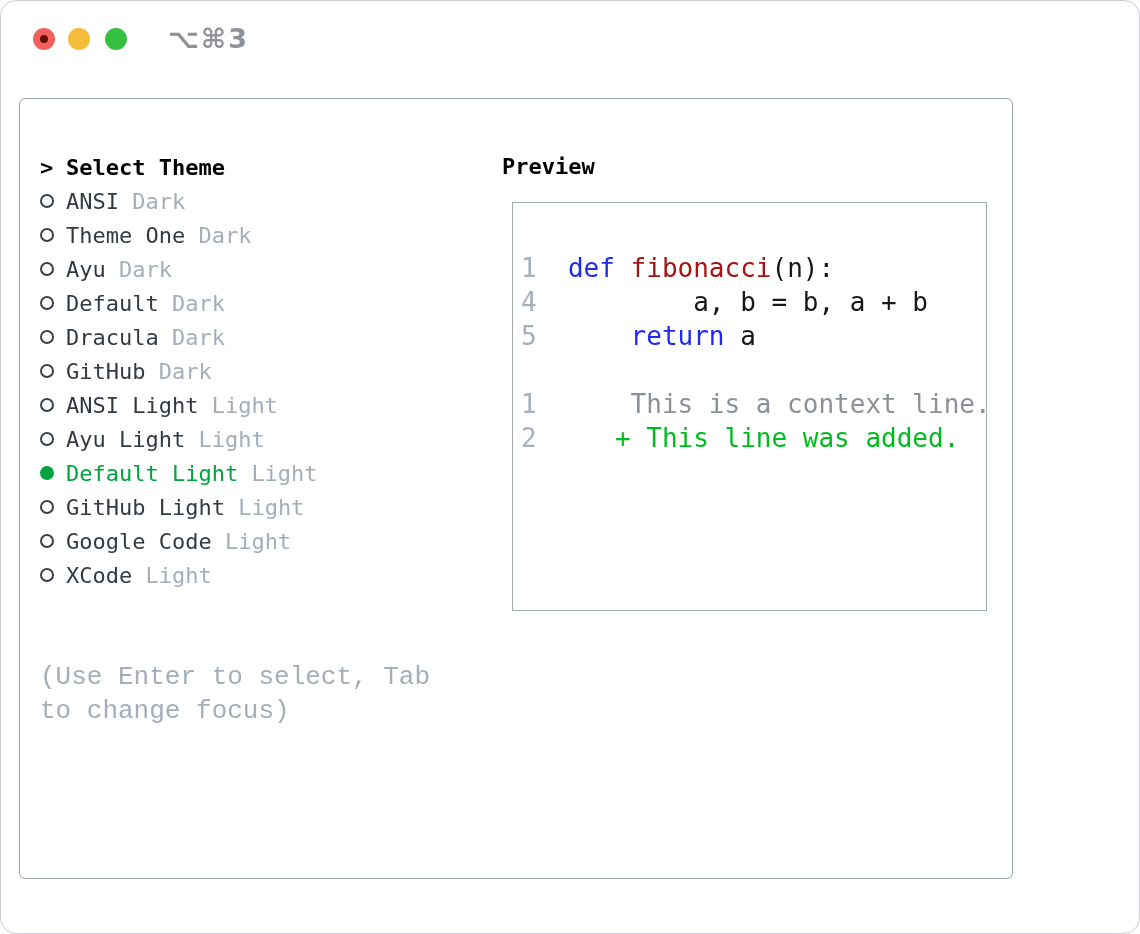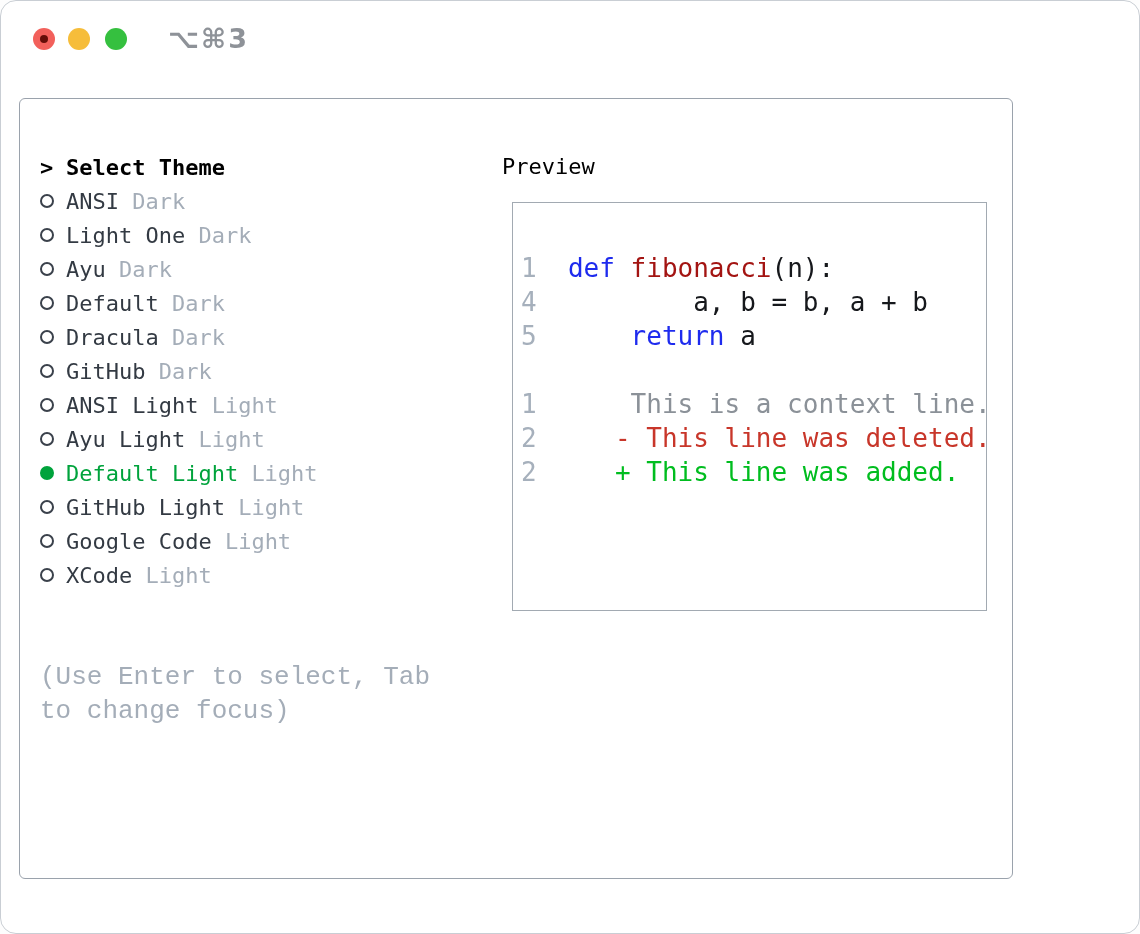--- a/index.html
+++ b/index.html
@@ -42,21 +42,21 @@
   .list-title{font-weight:bold;color:#000;}
   .apply-title{color:#0a0a0a;}
   .spacer{height:34px;}
   .hint{
     width:400px;font-size:26px;line-height:34px;color:var(--muted_gray);
     margin-top:34px;white-space:normal;font-family:Liberation Mono, monospace;
   }
   
   .preview-title{
     position:absolute;left:482px;top:51px;height:34px;line-height:34px;
-    font-size:22px;font-weight:normal;color:#000;text-align:center;
+    font-size:22px;font-weight:bold;color:#000;text-align:center;
   }
   .preview-box{
     position:absolute;left:492px;top:103px;width:475px;height:409px;
     border:1.5px solid var(--preview_border);box-sizing:border-box;
     padding:48px 0 0 8px;overflow:hidden;background:#fff;
   }
   .pre-line{height:34px;line-height:34px;font-size:26px;white-space:pre;}
   .seg-ln{color:var(--line_number_gray);}
   .seg-kw{color:var(--keyword_blue);}
   .seg-fn{color:var(--function_red);}
@@ -94,21 +94,21 @@
             <span class="marker">
               <span class="radio"></span>
             </span>
             <span class="name">ANSI</span>
             <span class="variant">Dark</span>
           </div>
           <div class="row">
             <span class="marker">
               <span class="radio"></span>
             </span>
-            <span class="name">Light One</span>
+            <span class="name">Theme One</span>
             <span class="variant">Dark</span>
           </div>
           <div class="row">
             <span class="marker">
               <span class="radio"></span>
             </span>
             <span class="name">Ayu</span>
             <span class="variant">Dark</span>
           </div>
           <div class="row">
@@ -184,18 +184,17 @@
     </div>
 
     <div class="preview-title">Preview</div>
 
     <div class="preview-box" id="preview-box">
         <div class="pre-line"><span class="seg-ln">1  </span><span class="seg-kw">def</span><span class="seg-pl"> </span><span class="seg-fn">fibonacci</span><span class="seg-pl">(n):</span></div>
         <div class="pre-line"><span class="seg-ln">4  </span><span class="seg-pl">        a, b = b, a + b</span></div>
         <div class="pre-line"><span class="seg-ln">5  </span><span class="seg-pl">    </span><span class="seg-kw">return</span><span class="seg-pl"> a</span></div>
         <div class="pre-line"></div>
         <div class="pre-line"><span class="seg-ln">1</span><span class="seg-ctx">      This is a context line.</span></div>
-        <div class="pre-line"><span class="seg-ln">2</span><span class="seg-del">     - This line was deleted.</span></div>
         <div class="pre-line"><span class="seg-ln">2</span><span class="seg-add">     + This line was added.</span></div>
       </div>
 
   </div>
 </div>
 
 </body></html>

